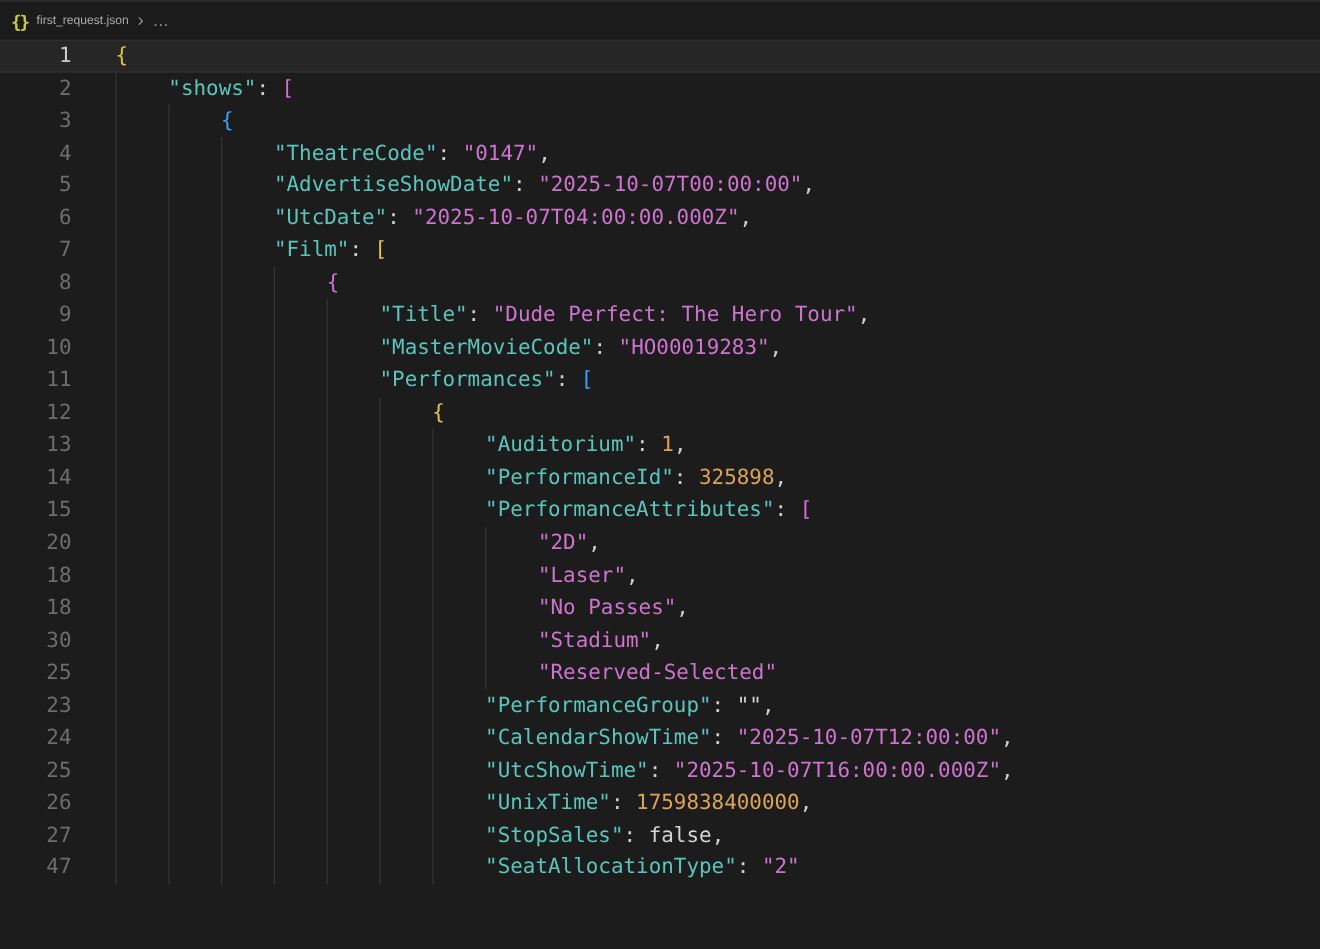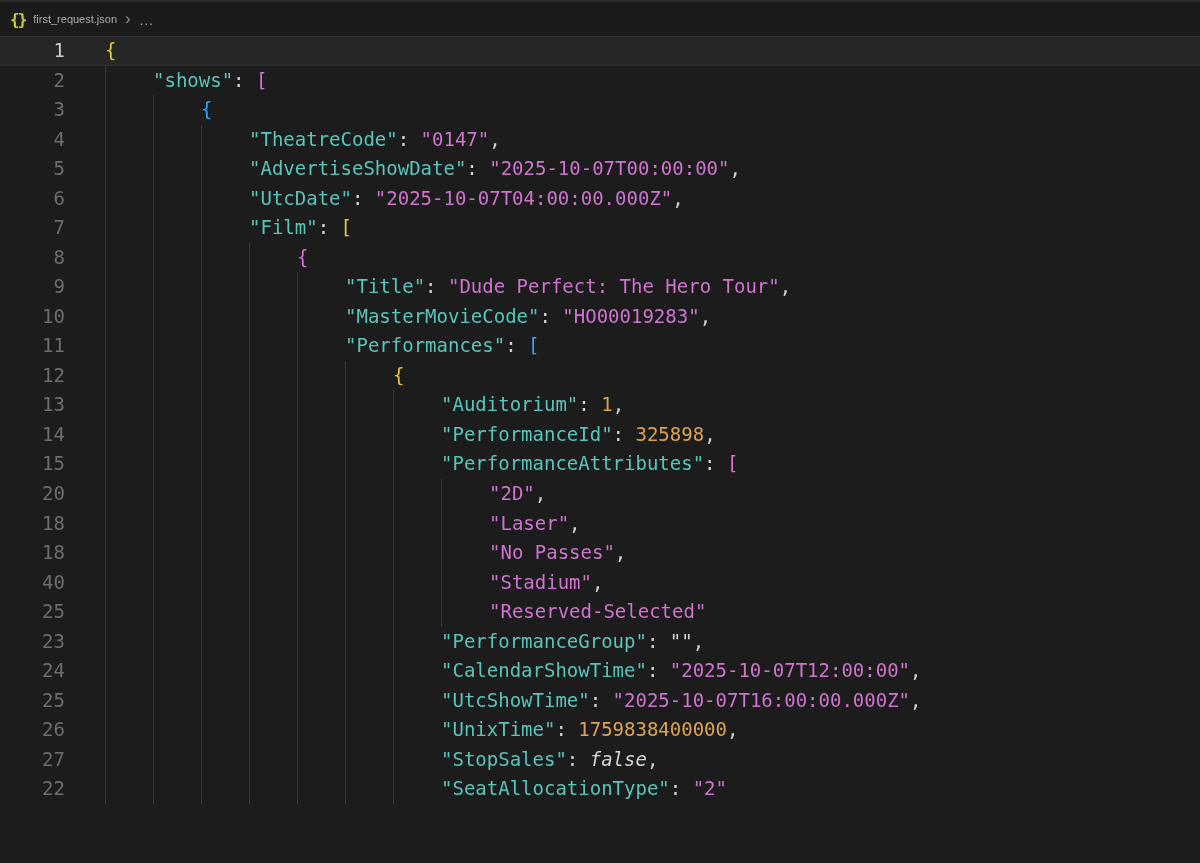--- a/index.html
+++ b/index.html
@@ -83,21 +83,21 @@
     width: 48px;
     height: 29.54px;
     border-left: 1px solid #373737;
     vertical-align: top;
   }
   
   .tk-key   { color: #5ac5bb; }
   .tk-str   { color: #ce73ce; }
   .tk-num   { color: #dca357; }
   .tk-pun   { color: #cfcfcf; }
-  .tk-bool  { color: #d4d4d4; font-style: italic; }
+  .tk-bool  { color: #d4d4d4; }
   .tk-plain { color: #d4d4d4; }
   .tk-b1    { color: #e2c54b; }
   .tk-b2    { color: #d670d6; }
   .tk-b3    { color: #39a2ff; }
 </style>
 </head>
 <body>
 
 <div id="window">
 
@@ -120,23 +120,23 @@
       <div class="line"><span class="ln">9</span><span class="code"><span class="g"></span><span class="g"></span><span class="g"></span><span class="g"></span><span class="g"></span><span class="tk-key">"Title"</span><span class="tk-pun">: </span><span class="tk-str">"Dude Perfect: The Hero Tour"</span><span class="tk-pun">,</span></span></div>
       <div class="line"><span class="ln">10</span><span class="code"><span class="g"></span><span class="g"></span><span class="g"></span><span class="g"></span><span class="g"></span><span class="tk-key">"MasterMovieCode"</span><span class="tk-pun">: </span><span class="tk-str">"HO00019283"</span><span class="tk-pun">,</span></span></div>
       <div class="line"><span class="ln">11</span><span class="code"><span class="g"></span><span class="g"></span><span class="g"></span><span class="g"></span><span class="g"></span><span class="tk-key">"Performances"</span><span class="tk-pun">: </span><span class="tk-b3">[</span></span></div>
       <div class="line"><span class="ln">12</span><span class="code"><span class="g"></span><span class="g"></span><span class="g"></span><span class="g"></span><span class="g"></span><span class="g"></span><span class="tk-b1">{</span></span></div>
       <div class="line"><span class="ln">13</span><span class="code"><span class="g"></span><span class="g"></span><span class="g"></span><span class="g"></span><span class="g"></span><span class="g"></span><span class="g"></span><span class="tk-key">"Auditorium"</span><span class="tk-pun">: </span><span class="tk-num">1</span><span class="tk-pun">,</span></span></div>
       <div class="line"><span class="ln">14</span><span class="code"><span class="g"></span><span class="g"></span><span class="g"></span><span class="g"></span><span class="g"></span><span class="g"></span><span class="g"></span><span class="tk-key">"PerformanceId"</span><span class="tk-pun">: </span><span class="tk-num">325898</span><span class="tk-pun">,</span></span></div>
       <div class="line"><span class="ln">15</span><span class="code"><span class="g"></span><span class="g"></span><span class="g"></span><span class="g"></span><span class="g"></span><span class="g"></span><span class="g"></span><span class="tk-key">"PerformanceAttributes"</span><span class="tk-pun">: </span><span class="tk-b2">[</span></span></div>
       <div class="line"><span class="ln">20</span><span class="code"><span class="g"></span><span class="g"></span><span class="g"></span><span class="g"></span><span class="g"></span><span class="g"></span><span class="g"></span><span class="g"></span><span class="tk-str">"2D"</span><span class="tk-pun">,</span></span></div>
       <div class="line"><span class="ln">18</span><span class="code"><span class="g"></span><span class="g"></span><span class="g"></span><span class="g"></span><span class="g"></span><span class="g"></span><span class="g"></span><span class="g"></span><span class="tk-str">"Laser"</span><span class="tk-pun">,</span></span></div>
       <div class="line"><span class="ln">18</span><span class="code"><span class="g"></span><span class="g"></span><span class="g"></span><span class="g"></span><span class="g"></span><span class="g"></span><span class="g"></span><span class="g"></span><span class="tk-str">"No Passes"</span><span class="tk-pun">,</span></span></div>
-      <div class="line"><span class="ln">40</span><span class="code"><span class="g"></span><span class="g"></span><span class="g"></span><span class="g"></span><span class="g"></span><span class="g"></span><span class="g"></span><span class="g"></span><span class="tk-str">"Stadium"</span><span class="tk-pun">,</span></span></div>
+      <div class="line"><span class="ln">30</span><span class="code"><span class="g"></span><span class="g"></span><span class="g"></span><span class="g"></span><span class="g"></span><span class="g"></span><span class="g"></span><span class="g"></span><span class="tk-str">"Stadium"</span><span class="tk-pun">,</span></span></div>
       <div class="line"><span class="ln">25</span><span class="code"><span class="g"></span><span class="g"></span><span class="g"></span><span class="g"></span><span class="g"></span><span class="g"></span><span class="g"></span><span class="g"></span><span class="tk-str">"Reserved-Selected"</span></span></div>
       <div class="line"><span class="ln">23</span><span class="code"><span class="g"></span><span class="g"></span><span class="g"></span><span class="g"></span><span class="g"></span><span class="g"></span><span class="g"></span><span class="tk-key">"PerformanceGroup"</span><span class="tk-pun">: </span><span class="tk-plain">""</span><span class="tk-pun">,</span></span></div>
       <div class="line"><span class="ln">24</span><span class="code"><span class="g"></span><span class="g"></span><span class="g"></span><span class="g"></span><span class="g"></span><span class="g"></span><span class="g"></span><span class="tk-key">"CalendarShowTime"</span><span class="tk-pun">: </span><span class="tk-str">"2025-10-07T12:00:00"</span><span class="tk-pun">,</span></span></div>
       <div class="line"><span class="ln">25</span><span class="code"><span class="g"></span><span class="g"></span><span class="g"></span><span class="g"></span><span class="g"></span><span class="g"></span><span class="g"></span><span class="tk-key">"UtcShowTime"</span><span class="tk-pun">: </span><span class="tk-str">"2025-10-07T16:00:00.000Z"</span><span class="tk-pun">,</span></span></div>
       <div class="line"><span class="ln">26</span><span class="code"><span class="g"></span><span class="g"></span><span class="g"></span><span class="g"></span><span class="g"></span><span class="g"></span><span class="g"></span><span class="tk-key">"UnixTime"</span><span class="tk-pun">: </span><span class="tk-num">1759838400000</span><span class="tk-pun">,</span></span></div>
       <div class="line"><span class="ln">27</span><span class="code"><span class="g"></span><span class="g"></span><span class="g"></span><span class="g"></span><span class="g"></span><span class="g"></span><span class="g"></span><span class="tk-key">"StopSales"</span><span class="tk-pun">: </span><span class="tk-bool">false</span><span class="tk-pun">,</span></span></div>
-      <div class="line"><span class="ln">22</span><span class="code"><span class="g"></span><span class="g"></span><span class="g"></span><span class="g"></span><span class="g"></span><span class="g"></span><span class="g"></span><span class="tk-key">"SeatAllocationType"</span><span class="tk-pun">: </span><span class="tk-str">"2"</span></span></div>
+      <div class="line"><span class="ln">47</span><span class="code"><span class="g"></span><span class="g"></span><span class="g"></span><span class="g"></span><span class="g"></span><span class="g"></span><span class="g"></span><span class="tk-key">"SeatAllocationType"</span><span class="tk-pun">: </span><span class="tk-str">"2"</span></span></div>
     </div>
 
 </div>
 
 </body></html>

